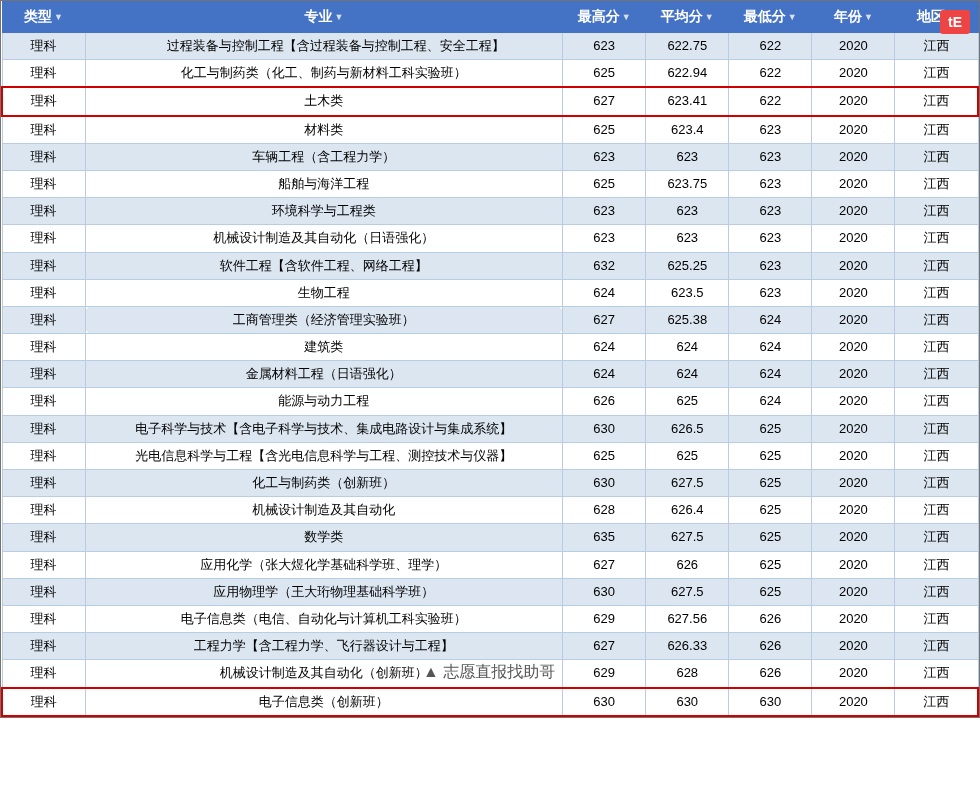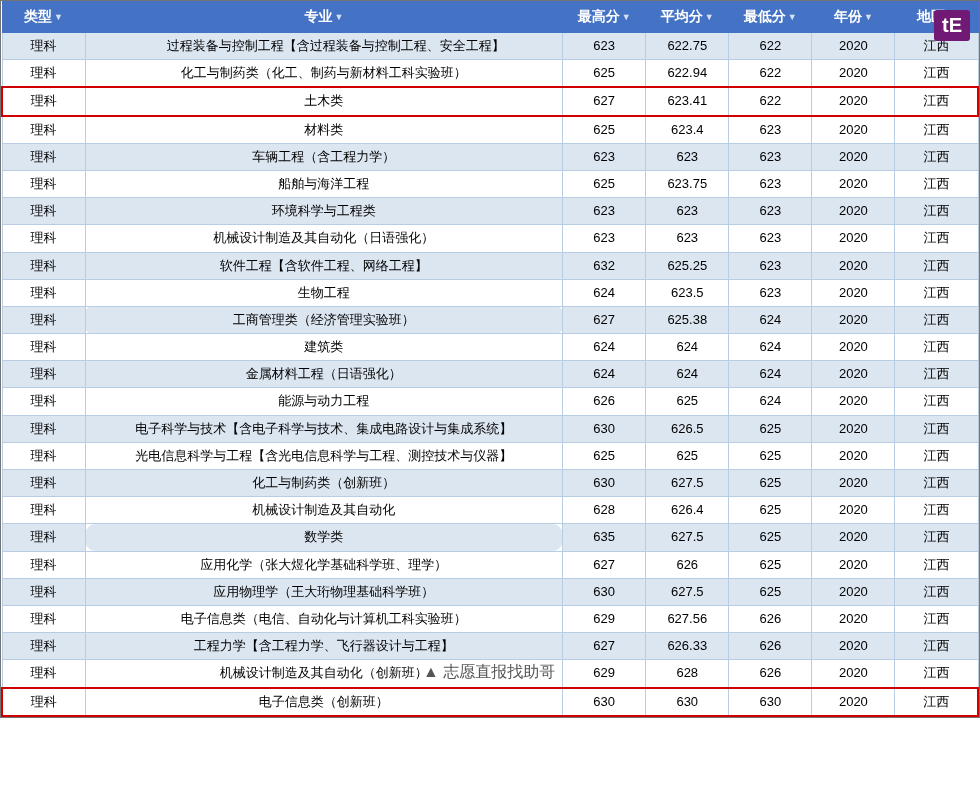--- a/index.html
+++ b/index.html
@@ -86,24 +86,24 @@
       border-right: 2px solid #d00000 !important;
     }
     tr.highlight-red td {
       background-color: #fff !important;
     }
 
     .top-right-badge {
       position: fixed;
       top: 10px;
       right: 10px;
-      background: #701a75;
+      background: #ef4444;
       color: white;
       padding: 4px 8px;
-      font-size: 20px;
+      font-size: 14px;
       font-weight: bold;
       border-radius: 3px;
     }
   </style>
 </head>
 <body>
 
 <div class="table-wrapper">
   <table>
     <colgroup>
@@ -284,21 +284,21 @@
           <td>理科</td>
           <td class="major-cell" style="position: relative;">机械设计制造及其自动化</td>
           <td>628</td>
           <td>626.4</td>
           <td>625</td>
           <td>2020</td>
           <td>江西</td>
         </tr>
         <tr>
           <td>理科</td>
-          <td class="major-cell" style="position: relative; border-radius: 11px;">数学类</td>
+          <td class="major-cell" style="position: relative;">数学类</td>
           <td>635</td>
           <td>627.5</td>
           <td>625</td>
           <td>2020</td>
           <td>江西</td>
         </tr>
         <tr>
           <td>理科</td>
           <td class="major-cell" style="position: relative;">应用化学（张大煜化学基础科学班、理学）</td>
           <td>627</td>

